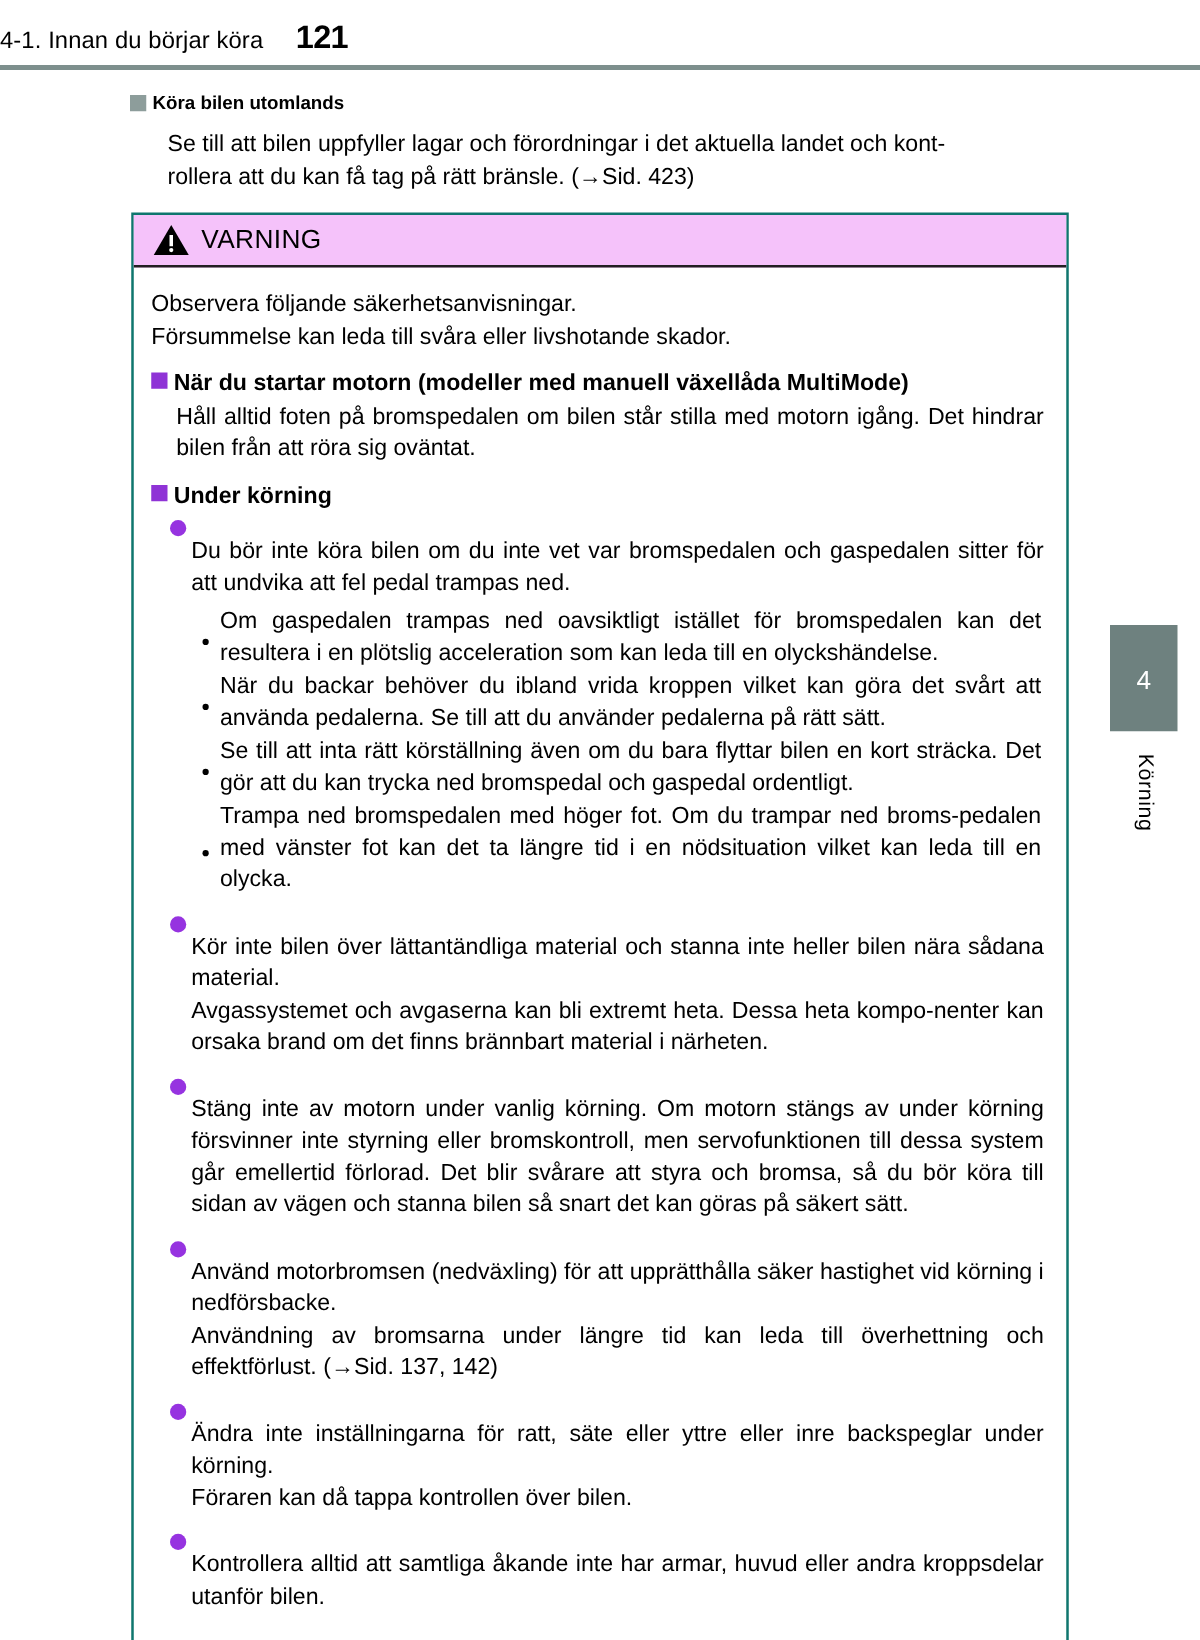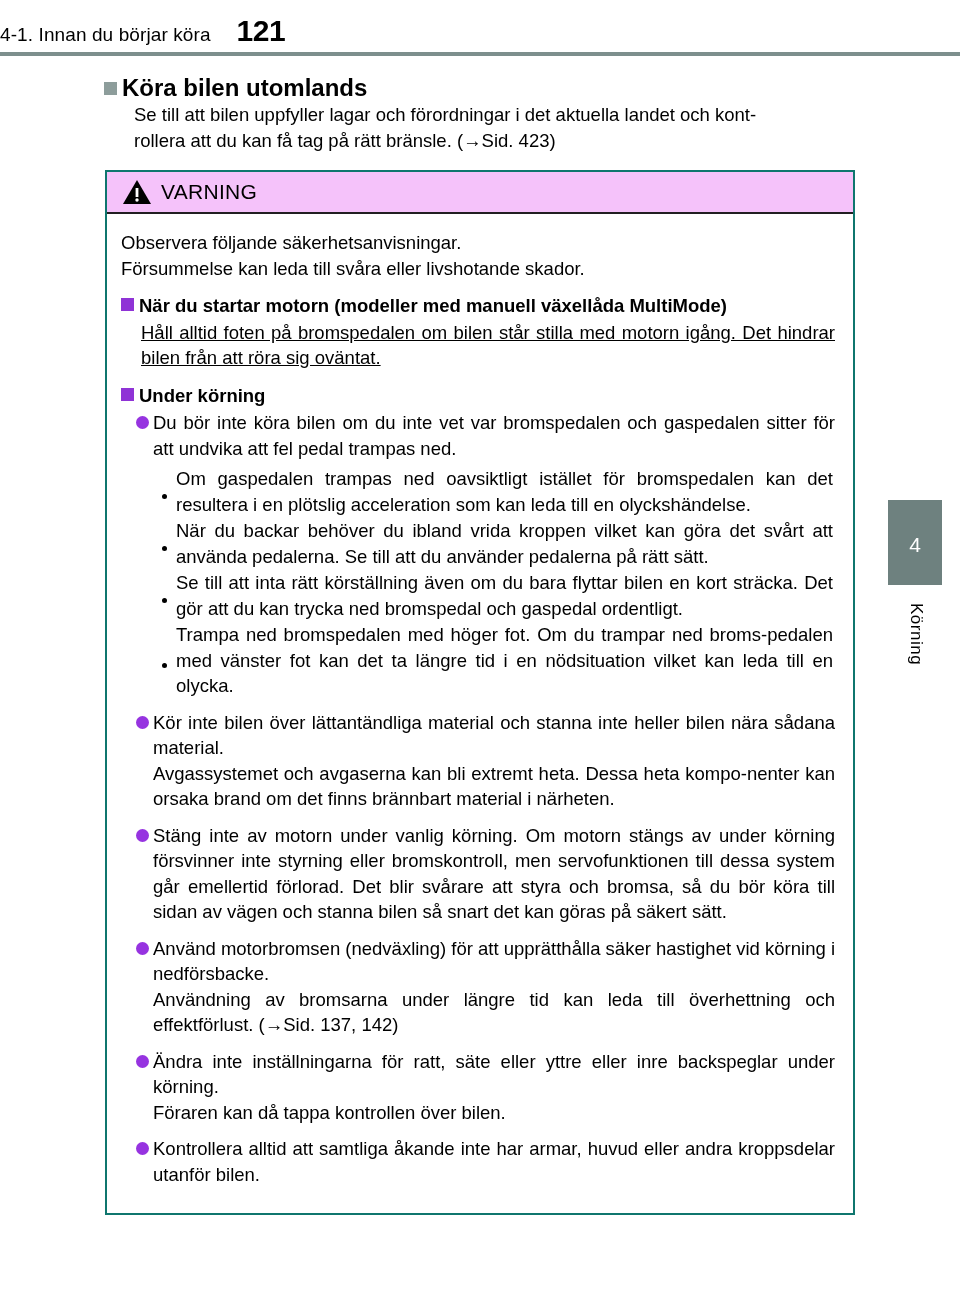--- a/index.html
+++ b/index.html
@@ -23,21 +23,21 @@
     left: 0;
     width: 908px;
     display: flex;
     align-items: baseline;
   }
   .header-chapter {
     font-size: 19px;
     letter-spacing: 0.1px;
   }
   .header-pageno {
-    font-size: 30px;
+    font-size: 26px;
     font-weight: bold;
     margin-left: 26px;
     letter-spacing: -0.5px;
   }
   .header-rule {
     position: absolute;
     top: 52px;
     left: 0;
     width: 960px;
     height: 4px;
@@ -74,21 +74,21 @@
     margin-left: 18px;
   }
 
   
   .section-heading {
     position: absolute;
     top: 74px;
     left: 104px;
     display: flex;
     align-items: center;
-    font-size: 24px;
+    font-size: 15px;
     font-weight: bold;
   }
   .sq-gray {
     width: 13px;
     height: 13px;
     background: #8d9d9b;
     display: inline-block;
     margin-right: 5px;
   }
 
@@ -160,21 +160,20 @@
     display: inline-block;
     margin-right: 5px;
     margin-top: 5px;
     flex: none;
   }
   .subhead-body {
     padding-left: 22px;
     padding-right: 2px;
     margin-top: 1px;
     text-align: justify;
-    text-decoration: underline;
   }
 
   
   .bullet-item {
     display: flex;
     align-items: flex-start;
     margin-top: 11px;
     padding-left: 17px;
     padding-right: 2px;
   }
@@ -186,20 +185,21 @@
     background: #9633e0;
     display: inline-block;
     margin-right: 4px;
     margin-top: 6px;
     flex: none;
   }
   .bullet-text {
     flex: 1;
     text-align: justify;
     text-justify: inter-word;
+    margin-top: 17px;
   }
   .bullet-text .subpara { display: block; margin-top: 0; }
 
   
   .sublist {
     padding-left: 43px;
     margin-top: 5px;
     padding-right: 4px;
   }
   .sub-item {

